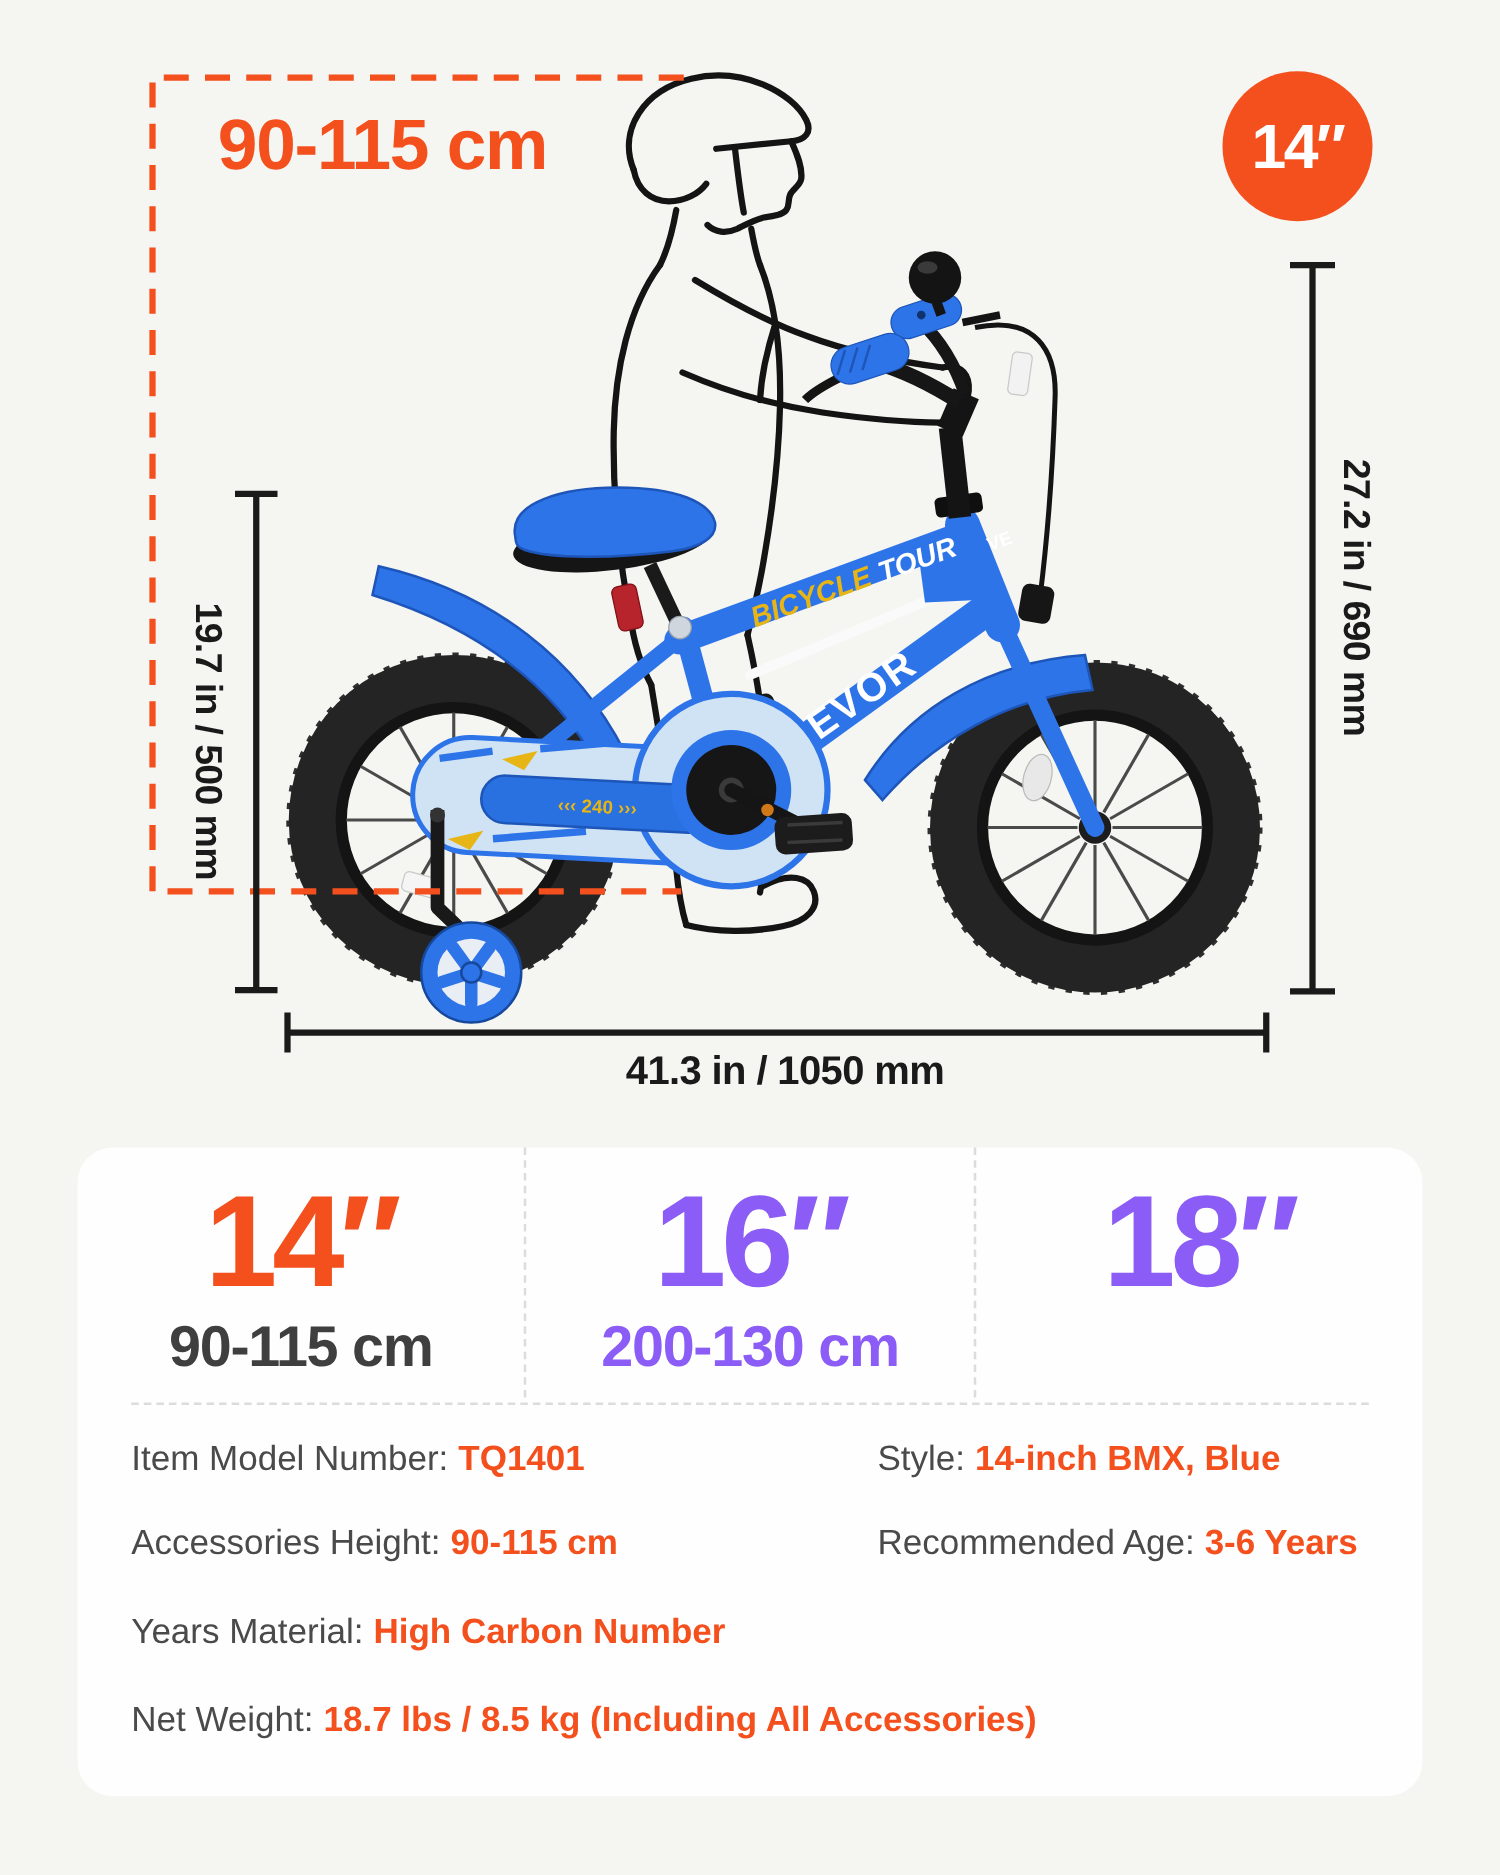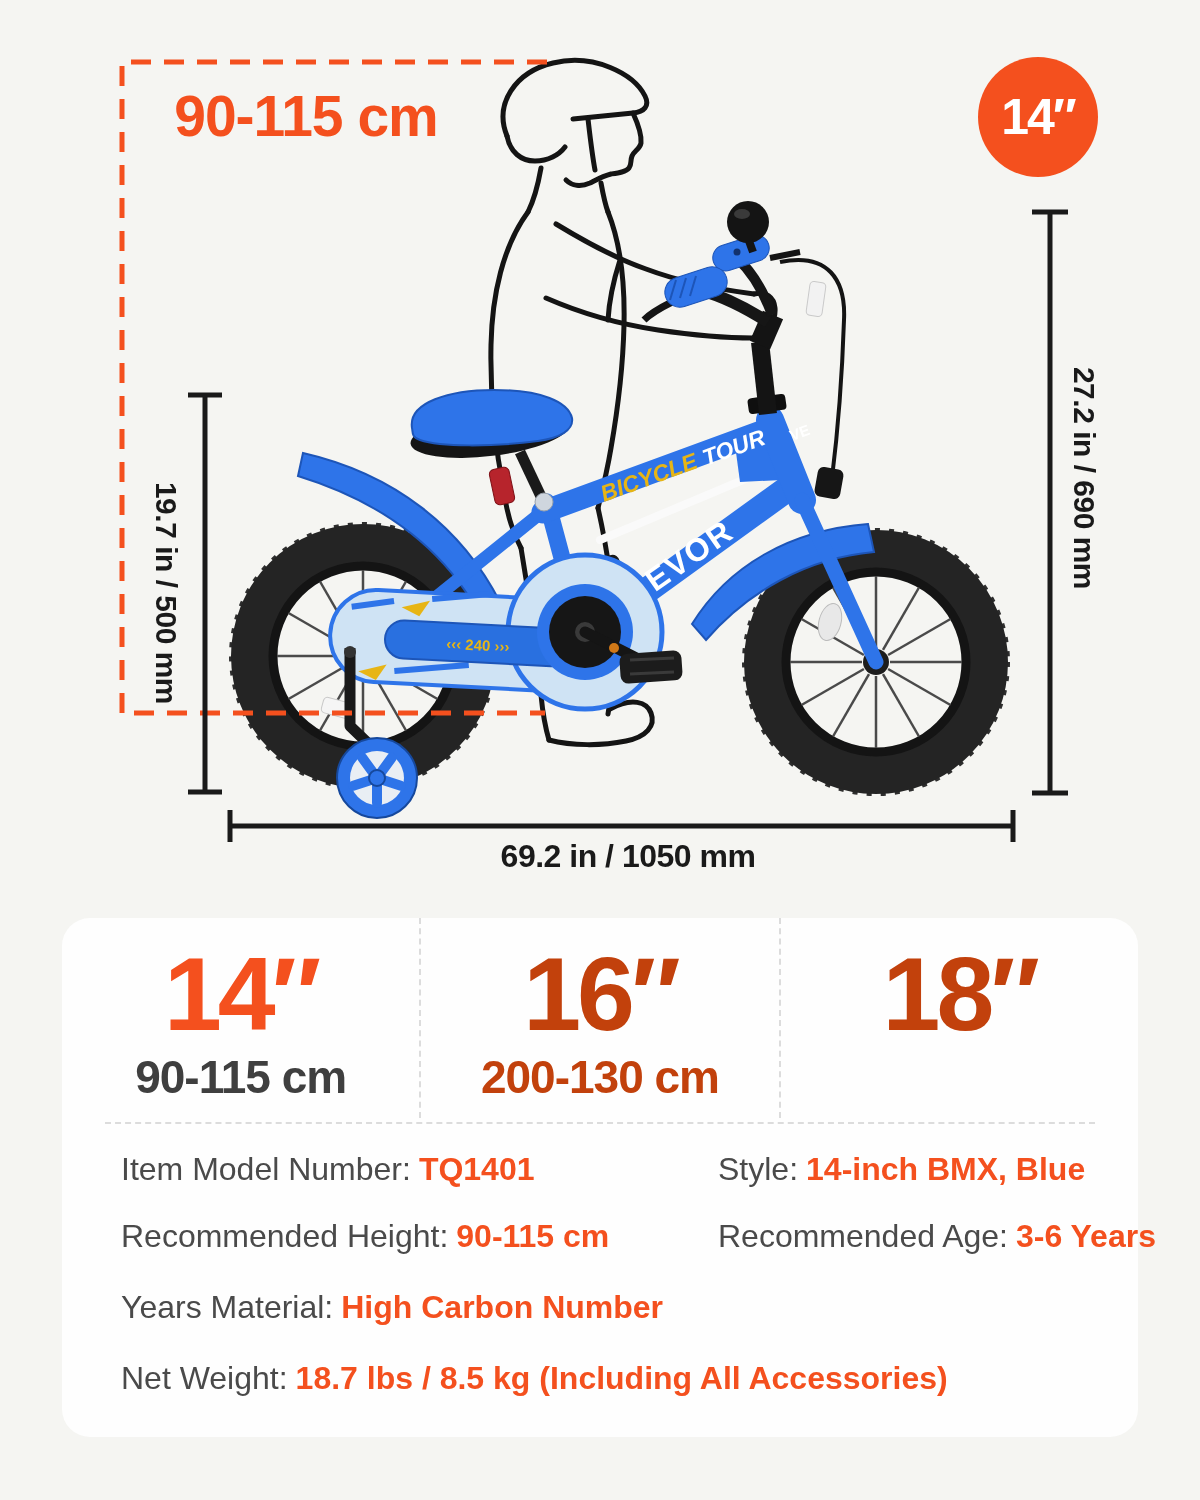--- a/index.html
+++ b/index.html
@@ -35,24 +35,24 @@
     position:absolute; left:62px; top:918px; width:1076px; height:519px;
     background:#fefefe; border-radius:28px;
   }
   .sizes { position:absolute; left:0; top:0; width:100%; height:200px; display:flex; }
   .size-col { flex:1; text-align:center; padding-top:24px; position:relative; }
   .size-col + .size-col { border-left:2px dashed #dcdcdc; }
   .size-num { font-size:104px; font-weight:700; line-height:104px; letter-spacing:-4px; }
   .size-range { font-size:46px; font-weight:700; line-height:58px; margin-top:2px; letter-spacing:-1px; }
   .size-active .size-num { color:#f4501e; }
   .size-active .size-range { color:#3f3f3f; }
-  .size-inactive .size-num, .size-inactive .size-range { color:#c2410c; }
+  .size-inactive .size-num, .size-inactive .size-range { color:#8b5cf6; }
   .hr-dash { position:absolute; left:43px; top:204px; width:990px; border-top:2px dashed #dcdcdc; }
 
-  .spec { position:absolute; font-size:32px; white-space:nowrap;margin-left:16px; }
+  .spec { position:absolute; font-size:28px; white-space:nowrap; }
   .spec .lab { color:#4a4a4a; font-weight:400; }
   .spec .val { color:#f4501e; font-weight:700; margin-left:8px; }
   .s-r1 { top:233px; } .s-r2 { top:300px; } .s-r3 { top:371px; } .s-r4 { top:442px; }
   .s-c1 { left:43px; } .s-c2 { left:640px; }
 </style>
 </head>
 <body>
 
 <div class="diagram">
   <svg width="1200" height="910" viewBox="0 0 1200 910">
@@ -223,21 +223,21 @@
         <line x1="1013" y1="810" x2="1013" y2="842"></line>
     </g>
   </svg>
 
   <div class="height-range">90-115 cm</div>
   <div class="badge">
       <span>14″</span>
     </div>
   <div class="dim-label dim-left">19.7 in / 500 mm</div>
   <div class="dim-label dim-right">27.2 in / 690 mm</div>
-  <div class="dim-label dim-bottom">69.2 in / 1050 mm</div>
+  <div class="dim-label dim-bottom">41.3 in / 1050 mm</div>
 </div>
 
 <div class="card">
   <div class="sizes">
     <div class="size-col size-active">
       <div class="size-num">14″</div>
       <div class="size-range">90-115 cm</div>
     </div>
     <div class="size-col size-inactive">
       <div class="size-num">16″</div>
@@ -249,21 +249,21 @@
   </div>
   <div class="hr-dash"></div>
 
   <div class="spec s-r1 s-c1">
     <span class="lab">Item Model Number:</span><span class="val">TQ1401</span>
   </div>
   <div class="spec s-r1 s-c2">
     <span class="lab">Style:</span><span class="val">14-inch BMX, Blue</span>
   </div>
   <div class="spec s-r2 s-c1">
-    <span class="lab">Recommended Height:</span><span class="val">90-115 cm</span>
+    <span class="lab">Accessories Height:</span><span class="val">90-115 cm</span>
   </div>
   <div class="spec s-r2 s-c2">
     <span class="lab">Recommended Age:</span><span class="val">3-6 Years</span>
   </div>
   <div class="spec s-r3 s-c1">
     <span class="lab">Years Material:</span><span class="val">High Carbon Number</span>
   </div>
   <div class="spec s-r4 s-c1">
     <span class="lab">Net Weight:</span><span class="val">18.7 lbs / 8.5 kg (Including All Accessories)</span>
   </div>

